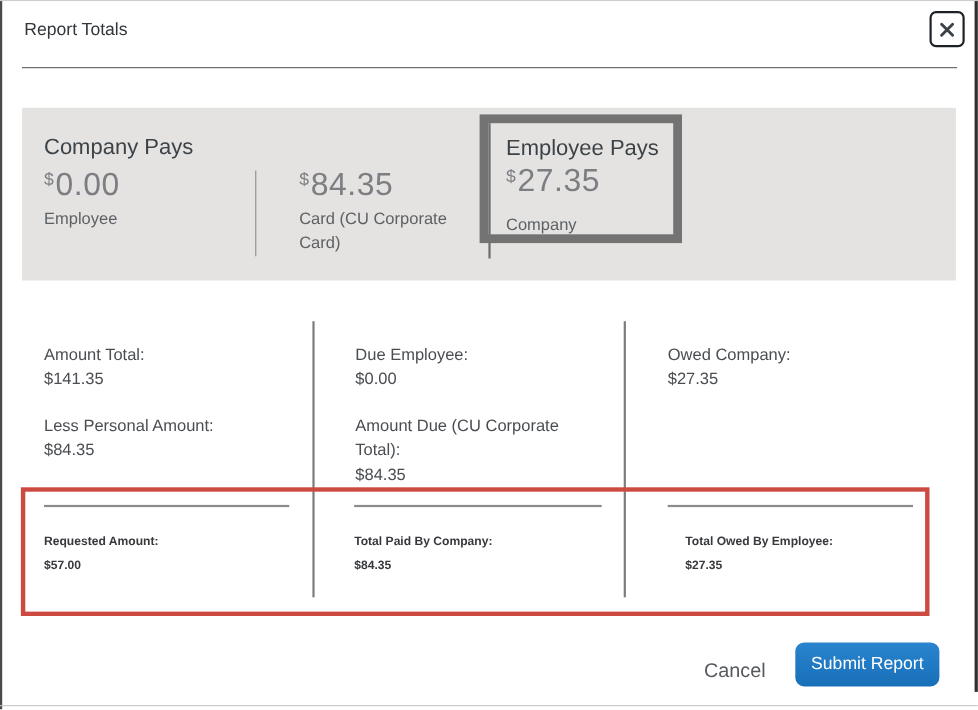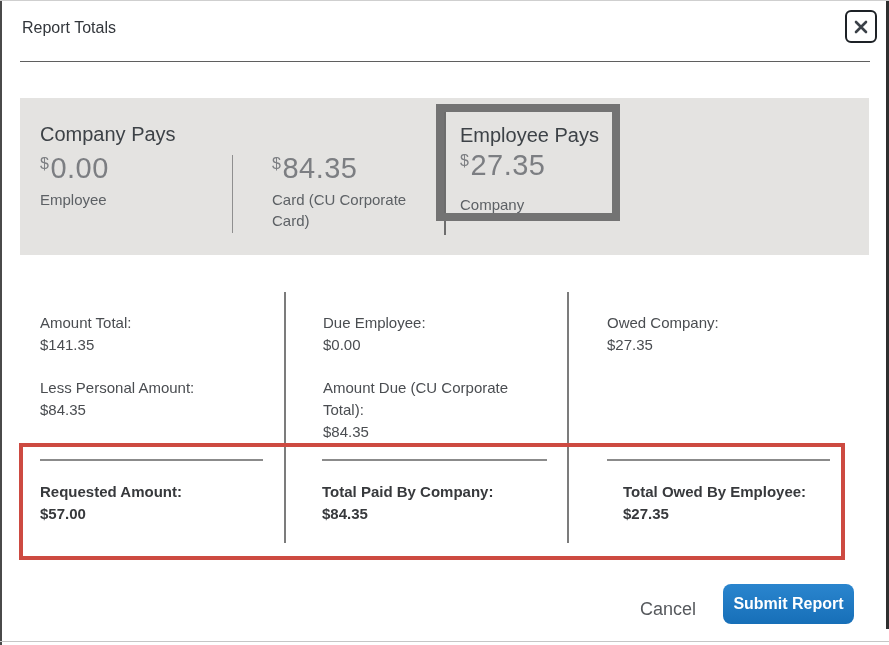--- a/index.html
+++ b/index.html
@@ -51,32 +51,32 @@
   .drow { margin-bottom: 21px; line-height: 22px; }
   .drow .lbl, .drow .val { display: block; }
 
   
   .totals-red-box { position: absolute; left: 19px; top: 443px; width: 826px; height: 117px;
                     border: 4px solid #cd4a41; }
   .total-rule { position: absolute; top: 459px; height: 2px; background: #8b8b8b; }
   .total-rule.r1 { left: 40px;  width: 223px; }
   .total-rule.r2 { left: 322px; width: 225px; }
   .total-rule.r3 { left: 607px; width: 223px; }
-  .total-block { position: absolute; top: 481px; font-size: 15px; font-weight: bold; color: #37393c; line-height: 22px; }
+  .total-block { position: absolute; top: 481px; font-size: 11px; font-weight: bold; color: #37393c; line-height: 22px; }
   .total-block.t1 { left: 40px; }
   .total-block.t2 { left: 322px; }
   .total-block.t3 { left: 623px; }
 
   
   .cancel-btn { position: absolute; left: 628px; top: 593px; background: none; border: none;
                 font-size: 18px; color: #56595d; font-family: "Liberation Sans", sans-serif;
                 padding: 6px 12px; cursor: pointer; }
   .submit-btn { position: absolute; left: 723px; top: 584px; width: 131px; height: 40px;
                 background: linear-gradient(#2a85ce, #176fb8); border: none; border-radius: 8px;
-                color: #ffffff; font-size: 16px; font-weight: bold;
+                color: #ffffff; font-size: 16px; font-weight: normal;
                 font-family: "Liberation Sans", sans-serif; cursor: pointer; }
 </style>
 </head>
 <body>
 
 <div class="page">
 
   <div class="border-left"></div>
   <div class="border-right"></div>
   <div class="border-top"></div>

